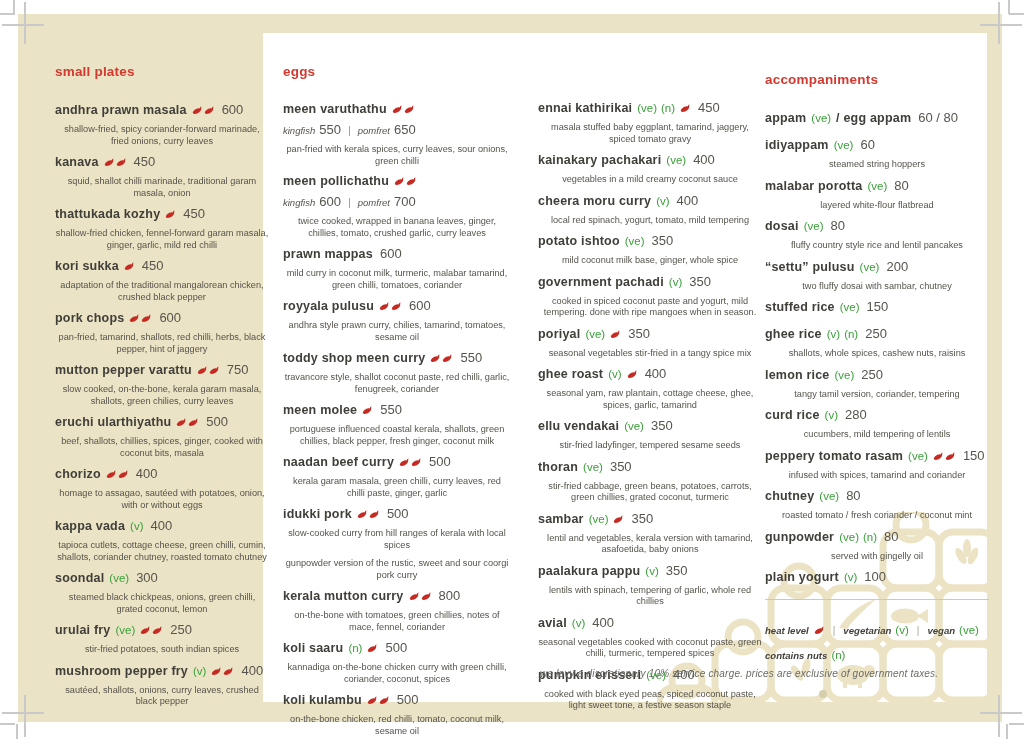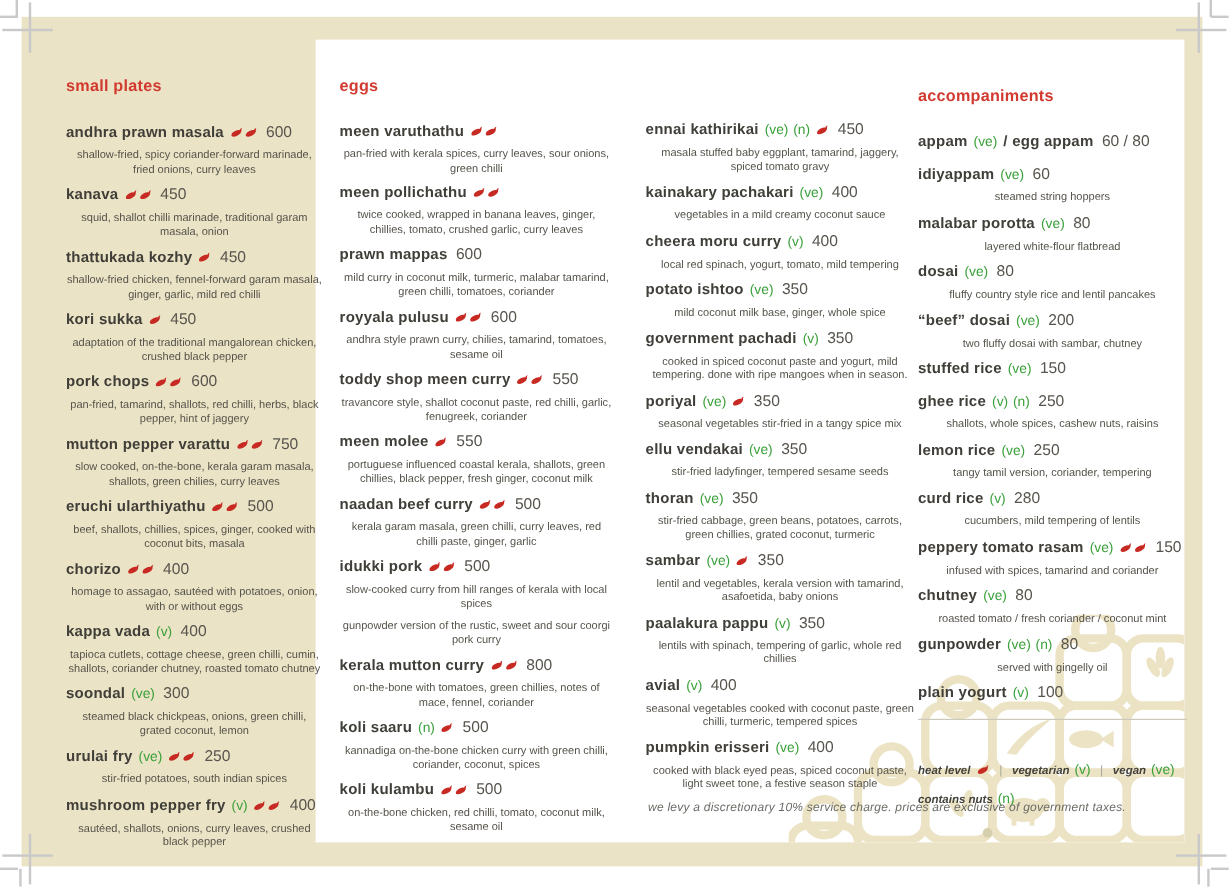--- a/index.html
+++ b/index.html
@@ -28,21 +28,21 @@
   .chili{vertical-align:-1px;margin-left:1px;}
   .price{font-size:13px;font-weight:400;color:#57544d;margin-left:7px;vertical-align:baseline;}
   .variant{margin-top:1px;font-size:0;line-height:15px;}
   .vlabel{font-size:9.5px;font-style:italic;color:#56534b;}
   .vprice{font-size:13px;color:#57544d;margin-left:4px;}
   .vsep{font-size:11px;color:#9a978c;margin:0 7px;}
   .desc{margin-top:2px;font-size:9.2px;line-height:11.5px;color:#56534b;text-align:center;}
 
   .divider{border:0;border-top:1px solid #ccc9bb;margin:10px 0 0 0;}
   .alert{margin-top:24px;font-size:12.3px;line-height:16px;color:#d23a30;letter-spacing:.1px;}
-  .legend{margin-top:36px;}
+  .legend{margin-top:24px;}
   .legend-row{margin-bottom:8px;font-size:0;line-height:13px;}
   .llab{font-size:9.6px;font-style:italic;font-weight:700;color:#44423c;}
   .lbadge{font-size:11.5px;color:#3aa03a;margin-left:4px;}
   .lsep{font-size:10px;color:#aaa79b;margin:0 8px;}
 
   .footer-note{
     position:absolute;left:540px;top:668px;font-size:10px;font-style:italic;
     color:#6b6b66;letter-spacing:.2px;
   }
   .pattern-wrap{position:absolute;left:657px;top:512px;width:330px;height:190px;overflow:hidden;}
@@ -244,29 +244,35 @@
   <div>
 
   <div class="item">
         <div class="name-line">
           <span class="nm">meen varuthathu</span><span class="chilies"><svg class="chili" width="11" height="10" viewBox="0 0 14 12">
               <path d="M1.6 10.6 C0.5 9.7 1.1 7.8 2.8 6.3 C4.8 4.5 7.7 3.4 9.9 4.0 C10.1 2.8 11.0 1.9 12.4 1.7 C11.8 2.4 11.6 3.2 11.7 4.0 C12.1 6.2 10.1 8.7 7.2 10.0 C5.0 11.0 2.7 11.3 1.6 10.6 Z" fill="#c62a22"></path>
             </svg><svg class="chili" width="11" height="10" viewBox="0 0 14 12">
               <path d="M1.6 10.6 C0.5 9.7 1.1 7.8 2.8 6.3 C4.8 4.5 7.7 3.4 9.9 4.0 C10.1 2.8 11.0 1.9 12.4 1.7 C11.8 2.4 11.6 3.2 11.7 4.0 C12.1 6.2 10.1 8.7 7.2 10.0 C5.0 11.0 2.7 11.3 1.6 10.6 Z" fill="#c62a22"></path>
             </svg></span>
         </div>
+        <div class="variant">
+          <span class="vlabel">kingfish</span><span class="vprice">550</span><span class="vsep">|</span><span class="vlabel">pomfret</span><span class="vprice">650</span>
+        </div>
         <div class="desc">pan-fried with kerala spices, curry leaves, sour onions, green chilli</div>
       </div>
       <div class="item">
         <div class="name-line">
           <span class="nm">meen pollichathu</span><span class="chilies"><svg class="chili" width="11" height="10" viewBox="0 0 14 12">
               <path d="M1.6 10.6 C0.5 9.7 1.1 7.8 2.8 6.3 C4.8 4.5 7.7 3.4 9.9 4.0 C10.1 2.8 11.0 1.9 12.4 1.7 C11.8 2.4 11.6 3.2 11.7 4.0 C12.1 6.2 10.1 8.7 7.2 10.0 C5.0 11.0 2.7 11.3 1.6 10.6 Z" fill="#c62a22"></path>
             </svg><svg class="chili" width="11" height="10" viewBox="0 0 14 12">
               <path d="M1.6 10.6 C0.5 9.7 1.1 7.8 2.8 6.3 C4.8 4.5 7.7 3.4 9.9 4.0 C10.1 2.8 11.0 1.9 12.4 1.7 C11.8 2.4 11.6 3.2 11.7 4.0 C12.1 6.2 10.1 8.7 7.2 10.0 C5.0 11.0 2.7 11.3 1.6 10.6 Z" fill="#c62a22"></path>
             </svg></span>
+        </div>
+        <div class="variant">
+          <span class="vlabel">kingfish</span><span class="vprice">600</span><span class="vsep">|</span><span class="vlabel">pomfret</span><span class="vprice">700</span>
         </div>
         <div class="desc">twice cooked, wrapped in banana leaves, ginger, chillies, tomato, crushed garlic, curry leaves</div>
       </div>
       <div class="item">
         <div class="name-line">
           <span class="nm">prawn mappas</span><span class="price">600</span>
         </div>
 
         <div class="desc">mild curry in coconut milk, turmeric, malabar tamarind, green chilli, tomatoes, coriander</div>
       </div>
@@ -402,20 +408,29 @@
         <div class="desc">cooked in spiced coconut paste and yogurt, mild tempering. done with ripe mangoes when in season.</div>
       </div>
       <div class="item">
         <div class="name-line">
           <span class="nm">poriyal</span><span class="badges"><span class="badge">(ve)</span></span><span class="chilies"><svg class="chili" width="11" height="10" viewBox="0 0 14 12">
               <path d="M1.6 10.6 C0.5 9.7 1.1 7.8 2.8 6.3 C4.8 4.5 7.7 3.4 9.9 4.0 C10.1 2.8 11.0 1.9 12.4 1.7 C11.8 2.4 11.6 3.2 11.7 4.0 C12.1 6.2 10.1 8.7 7.2 10.0 C5.0 11.0 2.7 11.3 1.6 10.6 Z" fill="#c62a22"></path>
             </svg></span><span class="price">350</span>
         </div>
 
         <div class="desc">seasonal vegetables stir-fried in a tangy spice mix</div>
+      </div>
+      <div class="item">
+        <div class="name-line">
+          <span class="nm">ghee roast</span><span class="badges"><span class="badge">(v)</span></span><span class="chilies"><svg class="chili" width="11" height="10" viewBox="0 0 14 12">
+              <path d="M1.6 10.6 C0.5 9.7 1.1 7.8 2.8 6.3 C4.8 4.5 7.7 3.4 9.9 4.0 C10.1 2.8 11.0 1.9 12.4 1.7 C11.8 2.4 11.6 3.2 11.7 4.0 C12.1 6.2 10.1 8.7 7.2 10.0 C5.0 11.0 2.7 11.3 1.6 10.6 Z" fill="#c62a22"></path>
+            </svg></span><span class="price">400</span>
+        </div>
+
+        <div class="desc">seasonal yam, raw plantain, cottage cheese, ghee, spices, garlic, tamarind</div>
       </div>
       <div class="item">
         <div class="name-line">
           <span class="nm">ellu vendakai</span><span class="badges"><span class="badge">(ve)</span></span><span class="price">350</span>
         </div>
 
         <div class="desc">stir-fried ladyfinger, tempered sesame seeds</div>
       </div>
       <div class="item">
         <div class="name-line">
@@ -483,21 +498,21 @@
       </div>
       <div class="item">
         <div class="name-line">
           <span class="nm">dosai</span><span class="badges"><span class="badge">(ve)</span></span><span class="price">80</span>
         </div>
 
         <div class="desc">fluffy country style rice and lentil pancakes</div>
       </div>
       <div class="item">
         <div class="name-line">
-          <span class="nm">“beef” dosai</span><span class="badges"><span class="badge">(ve)</span></span><span class="price">200</span>
+          <span class="nm">“settu” pulusu</span><span class="badges"><span class="badge">(ve)</span></span><span class="price">200</span>
         </div>
 
         <div class="desc">two fluffy dosai with sambar, chutney</div>
       </div>
       <div class="item">
         <div class="name-line">
           <span class="nm">stuffed rice</span><span class="badges"><span class="badge">(ve)</span></span><span class="price">150</span>
         </div>
 
       </div>

